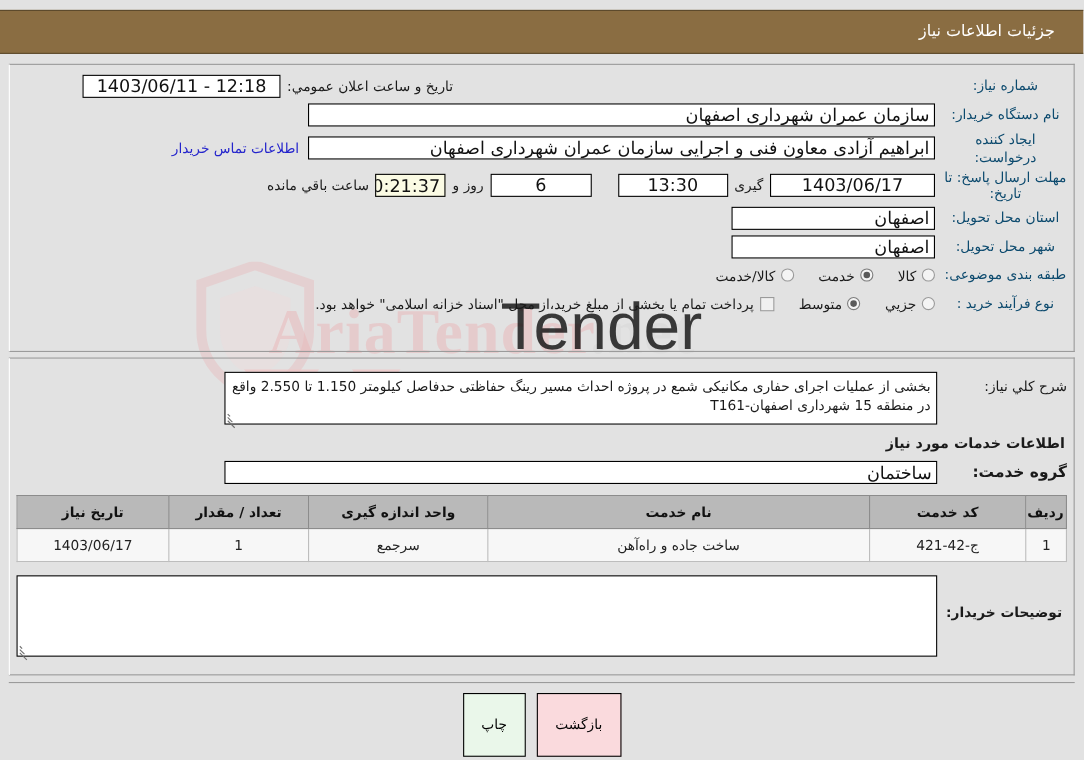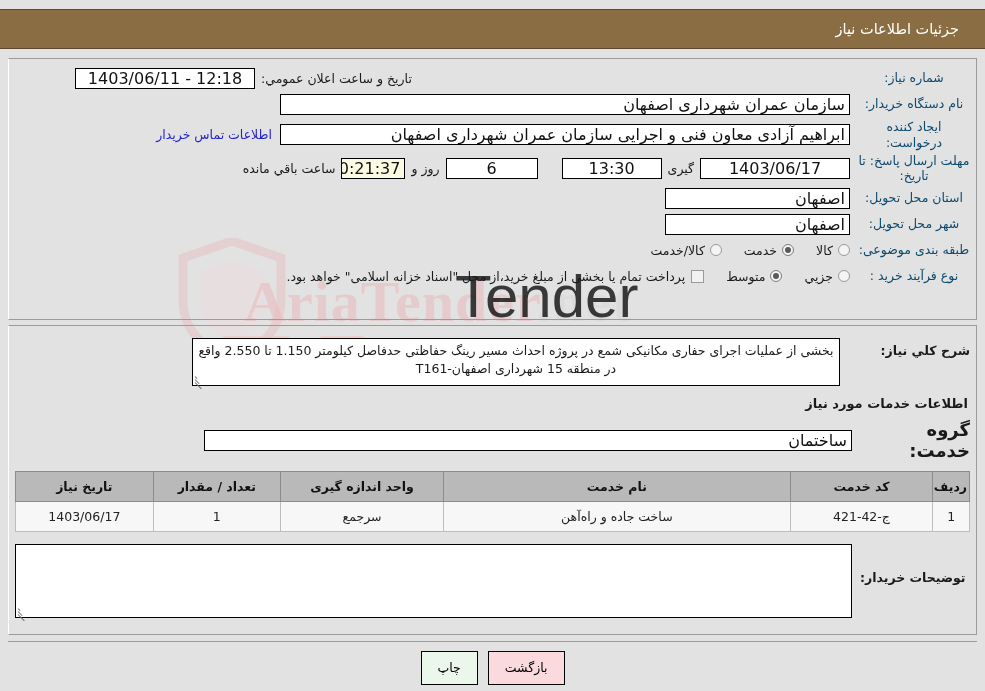--- a/index.html
+++ b/index.html
@@ -187,35 +187,34 @@
   }
   .note { font-size: 12.5px; white-space: nowrap; }
 
   
   .desc-row { display: flex; align-items: flex-start; padding: 4px 0 2px 0; }
   .desc-lbl {
     width: 118px;
     text-align: right;
     padding-left: 8px;
     font-size: 12.5px;
-    font-weight: bold;
+    font-weight: normal;
     box-sizing: border-box;
     flex: none;
     padding-top: 5px;
-    margin-left: 12px;
   }
   .desc-box {
     border: 1px solid #000;
     background: #fff;
     width: 648px;
     min-height: 40px;
     padding: 3px 5px 7px 5px;
     font-size: 12.5px;
     line-height: 1.45;
-    text-align: center;
+    text-align: right;
     position: relative;
     box-sizing: border-box;
   }
   .resize-grip {
     position: absolute;
     left: 2px;
     bottom: 1px;
     width: 10px;
     height: 10px;
     cursor: nwse-resize;
@@ -235,21 +234,21 @@
     font-size: 13px;
     font-weight: bold;
     text-align: right;
     padding: 8px 2px 6px 0;
   }
 
   .group-row { display: flex; align-items: center; padding: 2px 0 10px 0; }
   .group-lbl {
     width: 118px;
     padding-left: 23px;
-    font-size: 18px;
+    font-size: 14px;
     font-weight: bold;
     box-sizing: border-box;
     flex: none;
   }
 
   
   table.svc {
     width: 100%;
     border-collapse: collapse;
     background: #f7f7f7;
@@ -304,21 +303,21 @@
     border-top: 1px solid #9b9b9b;
     padding-top: 9px;
     display: flex;
     align-items: center;
     justify-content: center;
     gap: 10px;
   }
   .btn {
     border: 1px solid #000;
     font-size: 12.5px;
-    padding: 8px 16px;
+    padding: 20px 16px;
     cursor: pointer;
     font-family: "DejaVu Sans", "Liberation Sans", sans-serif;
     line-height: 16px;
   }
   .btn.back { background: #fadadd; }
   .btn.print { background: #eaf7ea; }
 </style>
 </head>
 <body>
 

